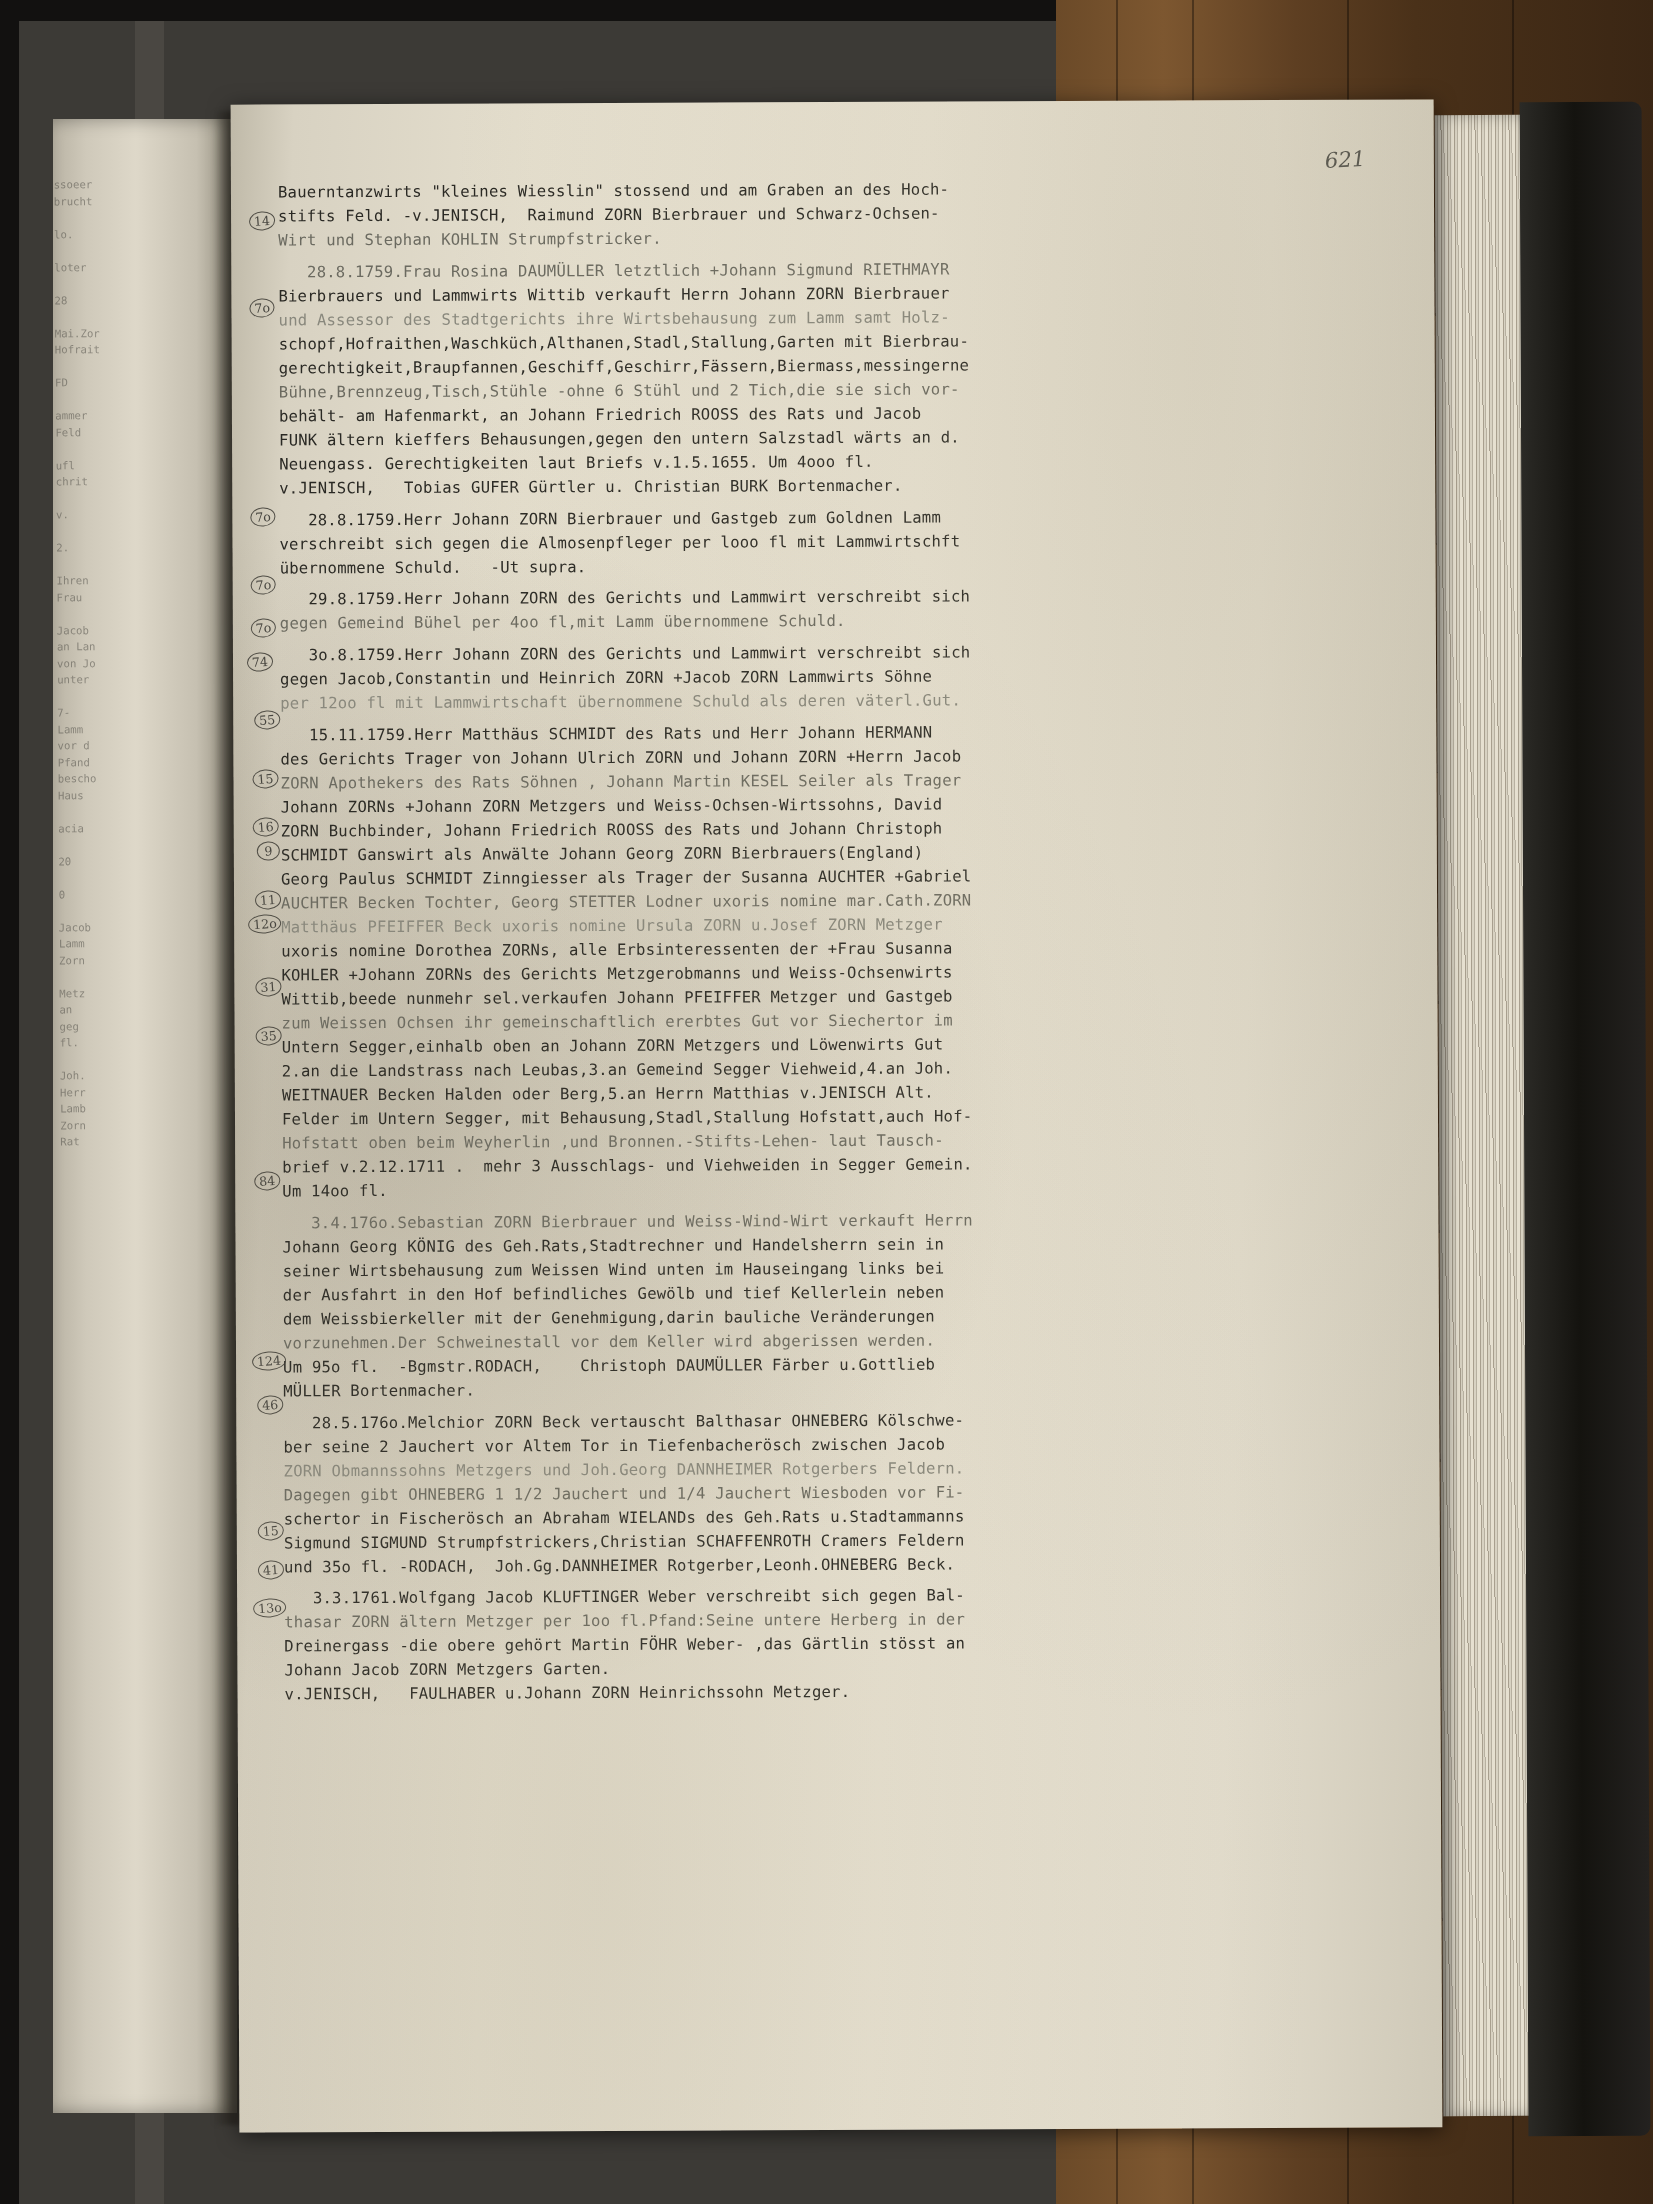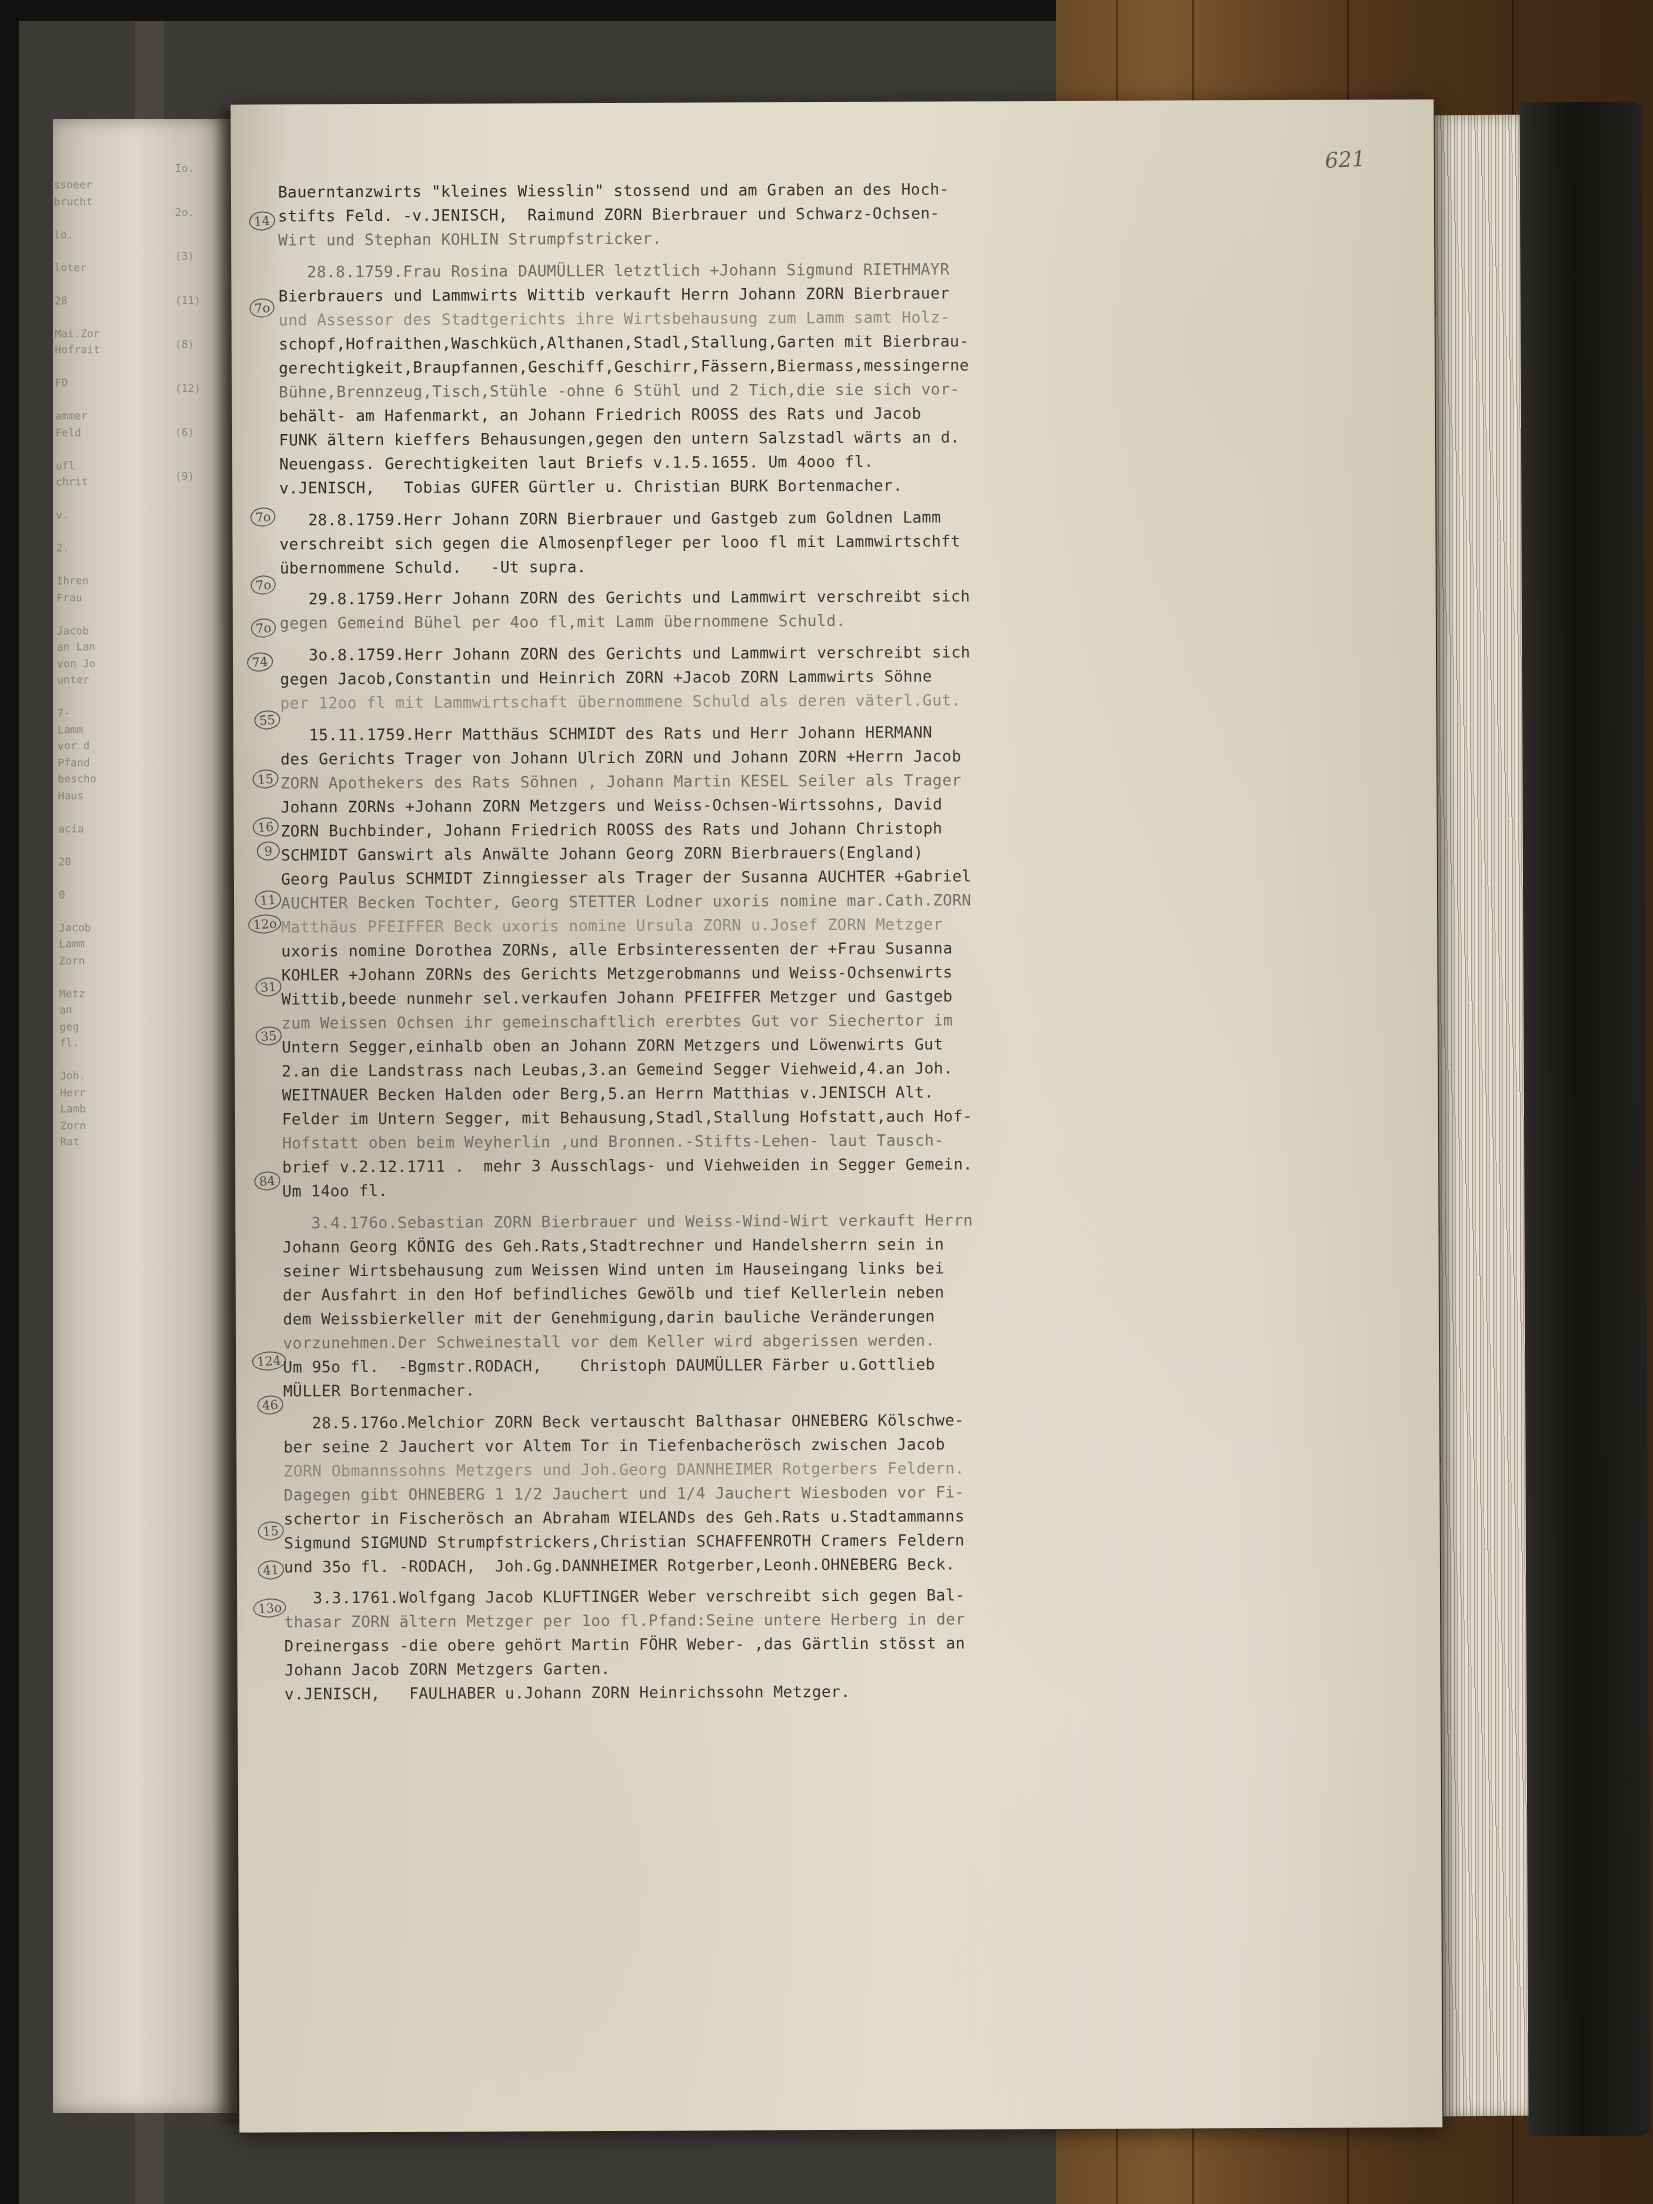--- a/index.html
+++ b/index.html
@@ -277,35 +277,20 @@
 Metz
 an
 geg
 fl.
 
 Joh.
 Herr
 Lamb
 Zorn
 Rat</div>
-      <div id="page-left-margin" data-interactable="false">Io.
-
-2o.
-
-(3)
-
-(11)
-
-(8)
-
-(12)
-
-(6)
-
-(9)</div>
     </div>
 
     <div id="gutter" data-interactable="false"></div>
 
     <div id="fore-edge" data-interactable="false"></div>
     <div id="cover-right" data-interactable="false"></div>
 
     <div id="page-right" data-interactable="false">
       <div id="doc" data-interactable="false">
 

